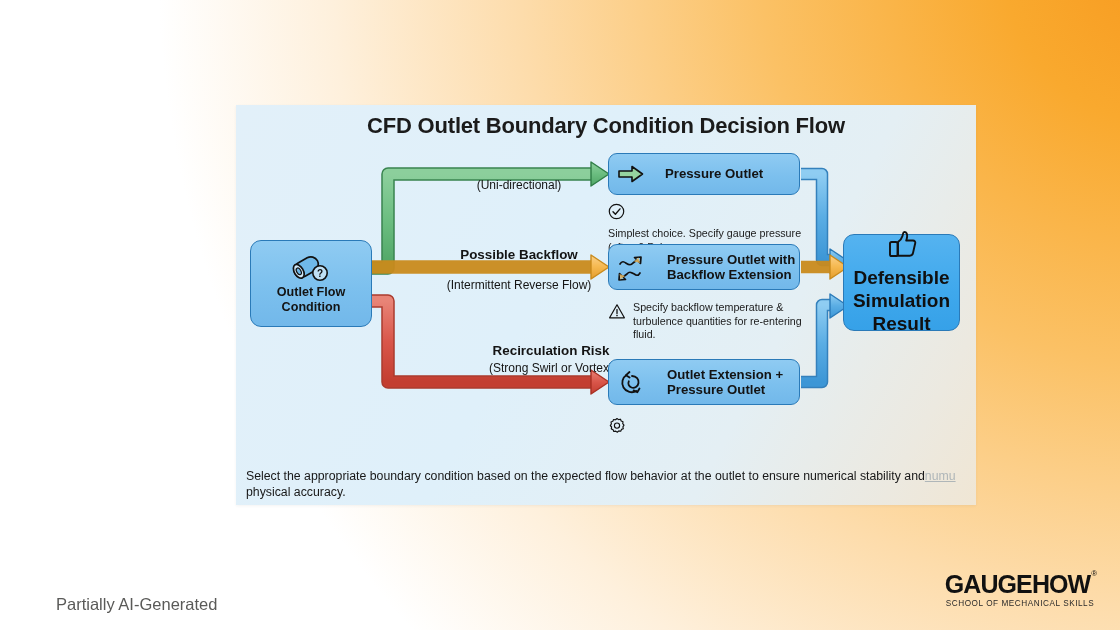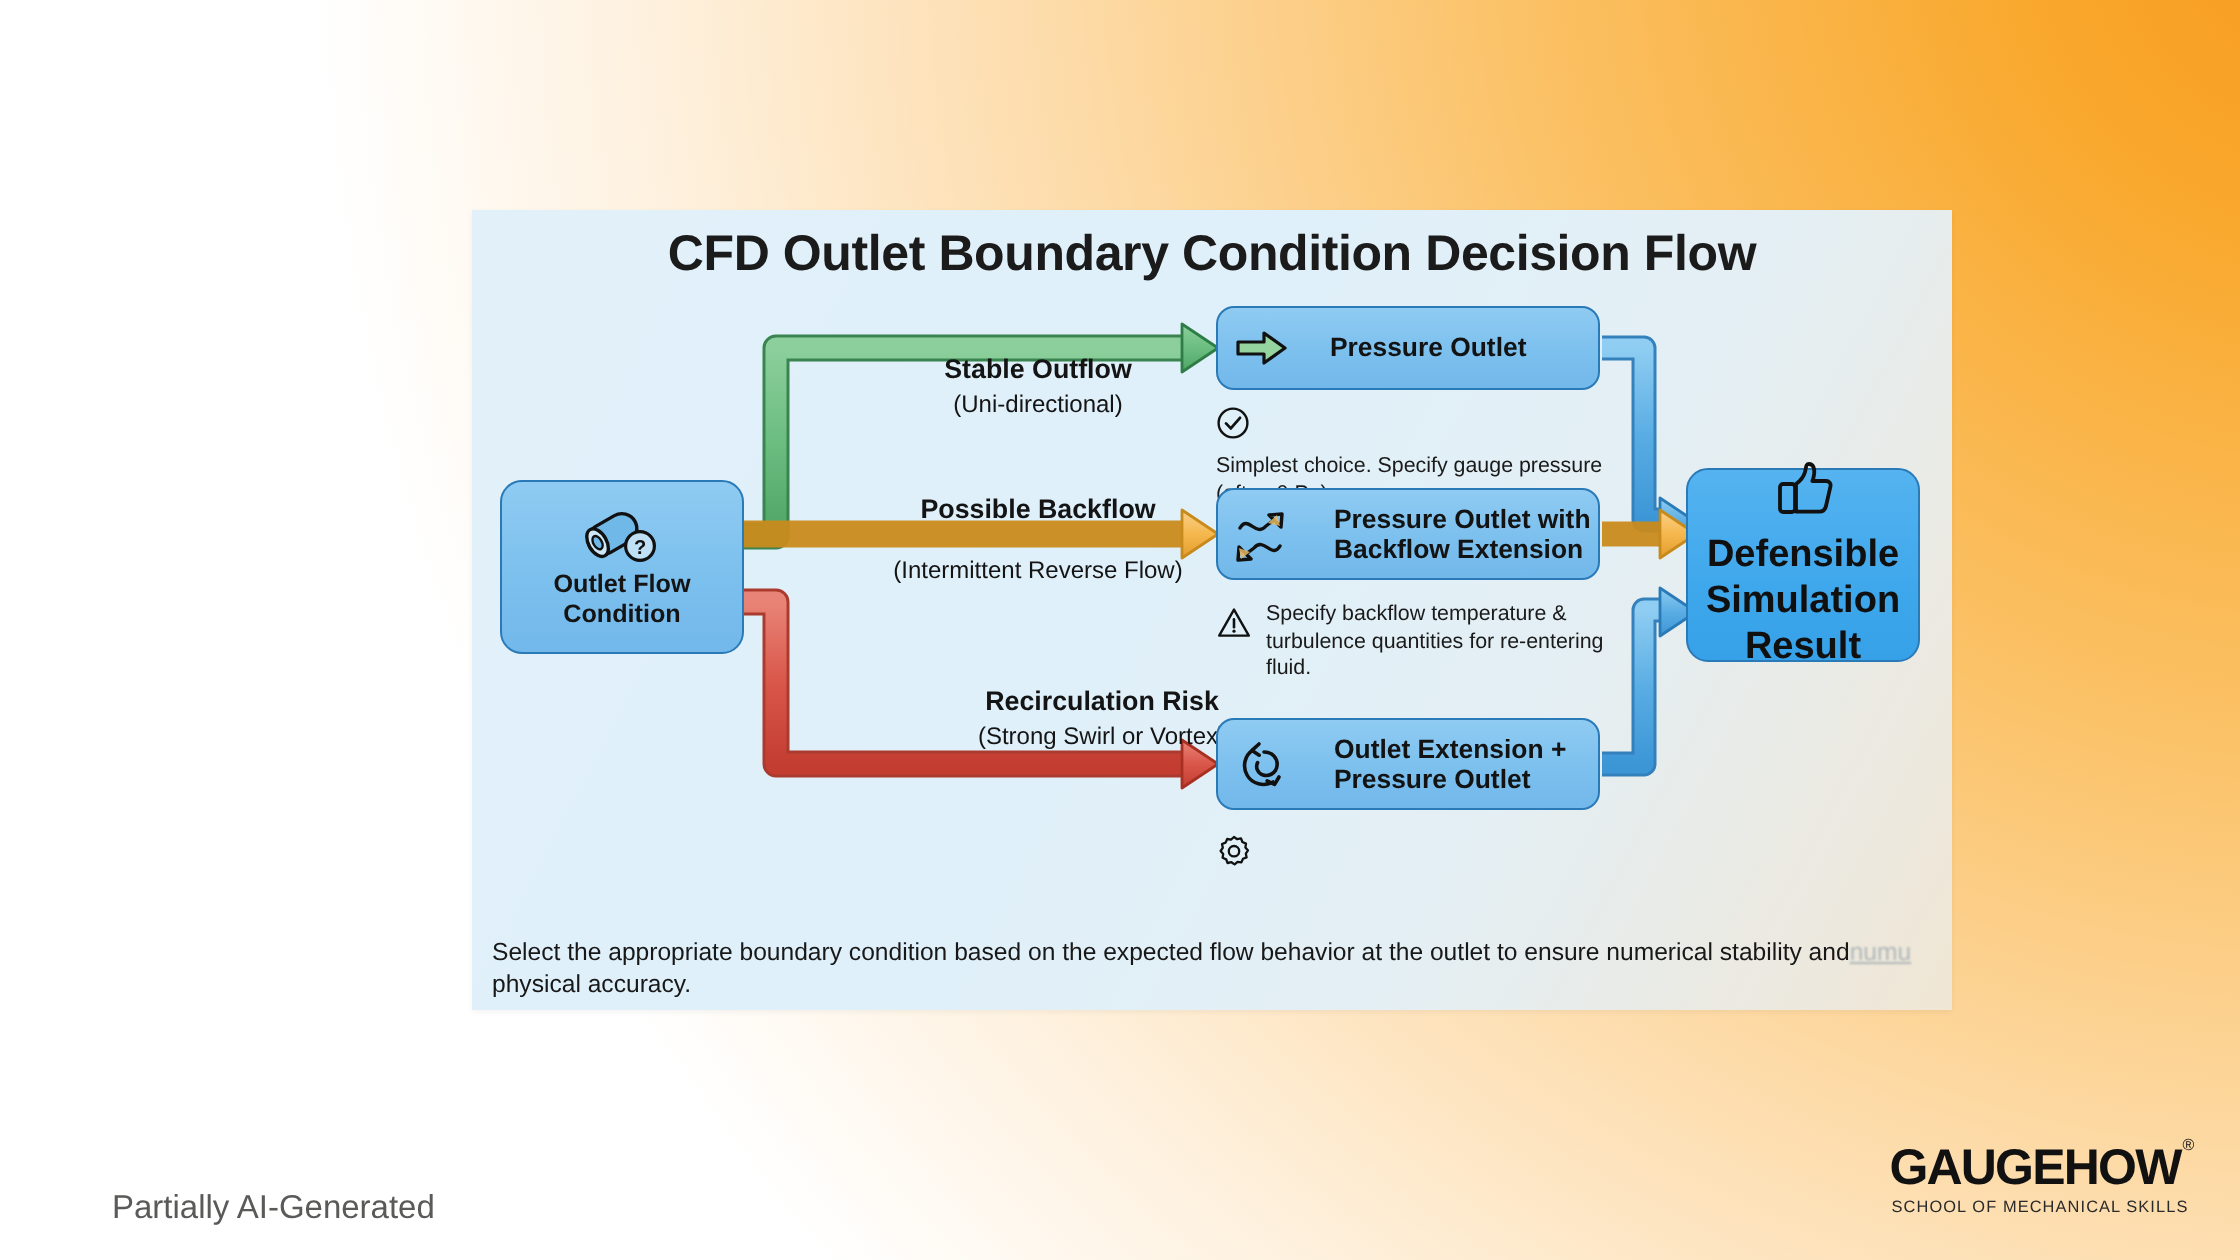--- a/index.html
+++ b/index.html
@@ -37,21 +37,21 @@
     z-index: 2;
     box-shadow: 0 1px 3px rgba(0,0,0,0.05);
   }
 
   #diagram-title {
     position: absolute;
     left: 0;
     top: 8px;
     width: 740px;
     text-align: center;
-    font-size: 25px;
+    font-size: 22px;
     font-weight: bold;
     color: #1b1b1b;
     letter-spacing: -0.2px;
   }
 
   
   #connectors {
     position: absolute;
     left: 0;
     top: 0;
@@ -365,21 +365,20 @@
       <rect x="5" y="13" width="7.5" height="14" rx="1.6" fill="none" stroke="#111" stroke-width="1.9"></rect>
     </svg>
     <div class="node-label">
       <span>Defensible</span><br>
       <span>Simulation</span><br>
       <span>Result</span>
     </div>
   </div>
 
   <div class="branch-label" id="branch-label-1">
-    <div class="bl-main">Stable Outflow</div>
     <div class="bl-sub">(Uni-directional)</div>
   </div>
 
   <div class="branch-label" id="branch-label-2">
     <div class="bl-main">Possible Backflow</div>
     <div class="bl-sub" style="margin-top:14px">(Intermittent Reverse Flow)</div>
   </div>
 
   <div class="branch-label" id="branch-label-3">
     <div class="bl-main">Recirculation Risk</div>

